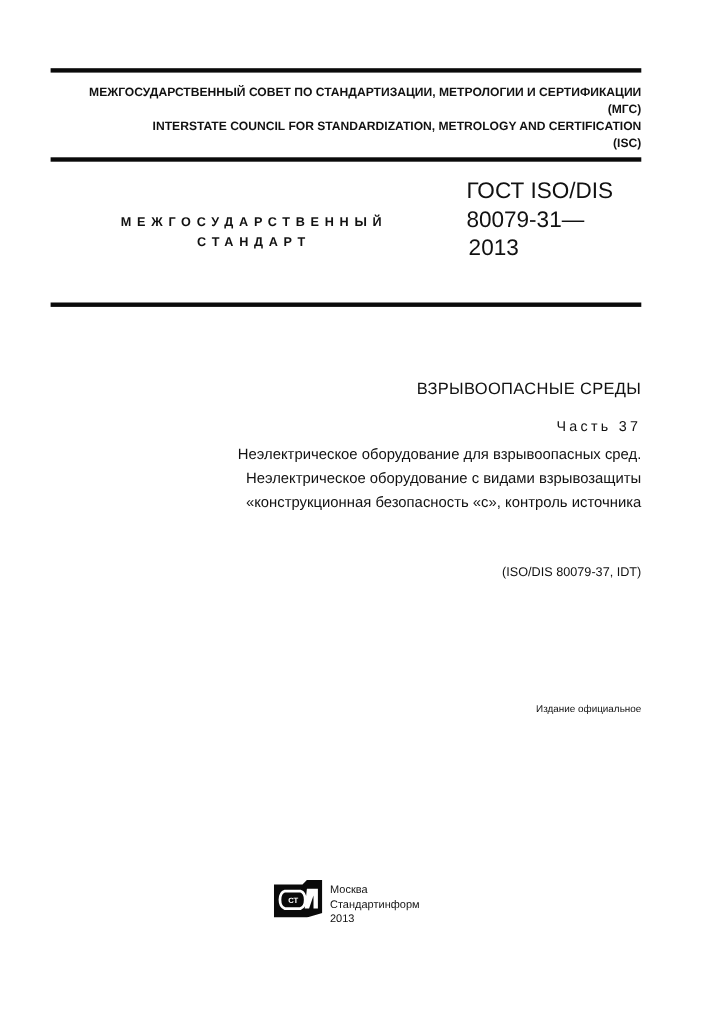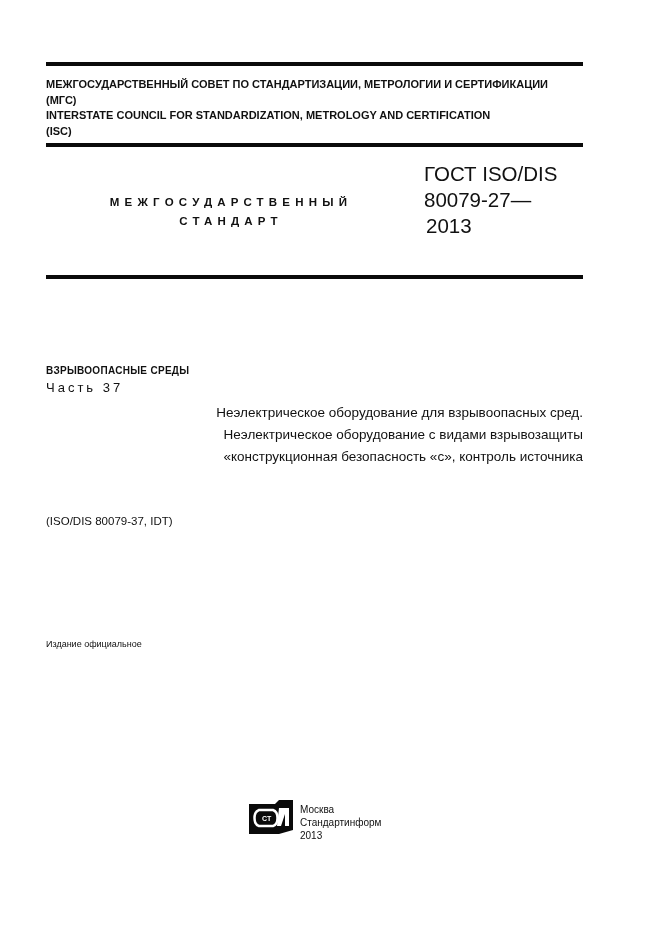--- a/index.html
+++ b/index.html
@@ -9,35 +9,35 @@
     position: relative;
     font-family: "Liberation Sans", "DejaVu Sans", sans-serif;
     color: #111111;
     overflow: hidden;
   }
   .rule {
     position: absolute;
     left: 46px; width: 537px; height: 4px;
     background: #0a0a0a;
   }
-  .center { position: absolute; left: 46px; width: 537px; text-align: left; }
+  .center { position: absolute; left: 46px; width: 537px; text-align: right; }
   .council { top: 77px; font-size: 11px; font-weight: bold; line-height: 15.5px; }
   .council div { white-space: nowrap; }
   .std-type {
     position: absolute; left: 96px; top: 193px; width: 270px;
     text-align: center; font-size: 11.5px; font-weight: bold;
     letter-spacing: 5.2px; line-height: 19px;
   }
   .gost {
     position: absolute; left: 424px; top: 161px;
     font-size: 20.5px; font-weight: normal; line-height: 26px;
   }
   .gost div { white-space: nowrap; }
   .gost .l3 { padding-left: 2px; }
-  .title { top: 365px; font-size: 10px; font-weight: bold; letter-spacing: 0.3px; }
+  .title { top: 345px; font-size: 15px; font-weight: normal; letter-spacing: 0.3px; }
   .part { top: 380px; font-size: 13px; font-weight: normal; letter-spacing: 3px; }
   .subtitle { position: absolute; left: 46px; width: 537px; top: 402px; text-align: right;
     font-size: 13.5px; font-weight: normal; line-height: 22px; }
   .subtitle div { white-space: nowrap; }
   .ref { top: 515px; font-size: 11.5px; font-weight: normal; }
   .edition { top: 639px; font-size: 9px; font-weight: normal; }
   .logo {
     position: absolute; left: 249px; top: 800px; width: 44px; height: 34px;
   }
   .publisher {
@@ -59,21 +59,21 @@
 
 <div class="rule" style="top:143px;"></div>
 
 <div class="std-type">
   <div>МЕЖГОСУДАРСТВЕННЫЙ</div>
   <div>СТАНДАРТ</div>
 </div>
 
 <div class="gost">
   <div>ГОСТ ISO/DIS</div>
-  <div>80079-27—</div>
+  <div>80079-31—</div>
   <div class="l3">2013</div>
 </div>
 
 <div class="rule" style="top:275px;"></div>
 
 <div class="center title">ВЗРЫВООПАСНЫЕ СРЕДЫ</div>
 <div class="center part">Часть 37</div>
 
 <div class="subtitle">
   <div>Неэлектрическое оборудование для взрывоопасных сред.</div>

